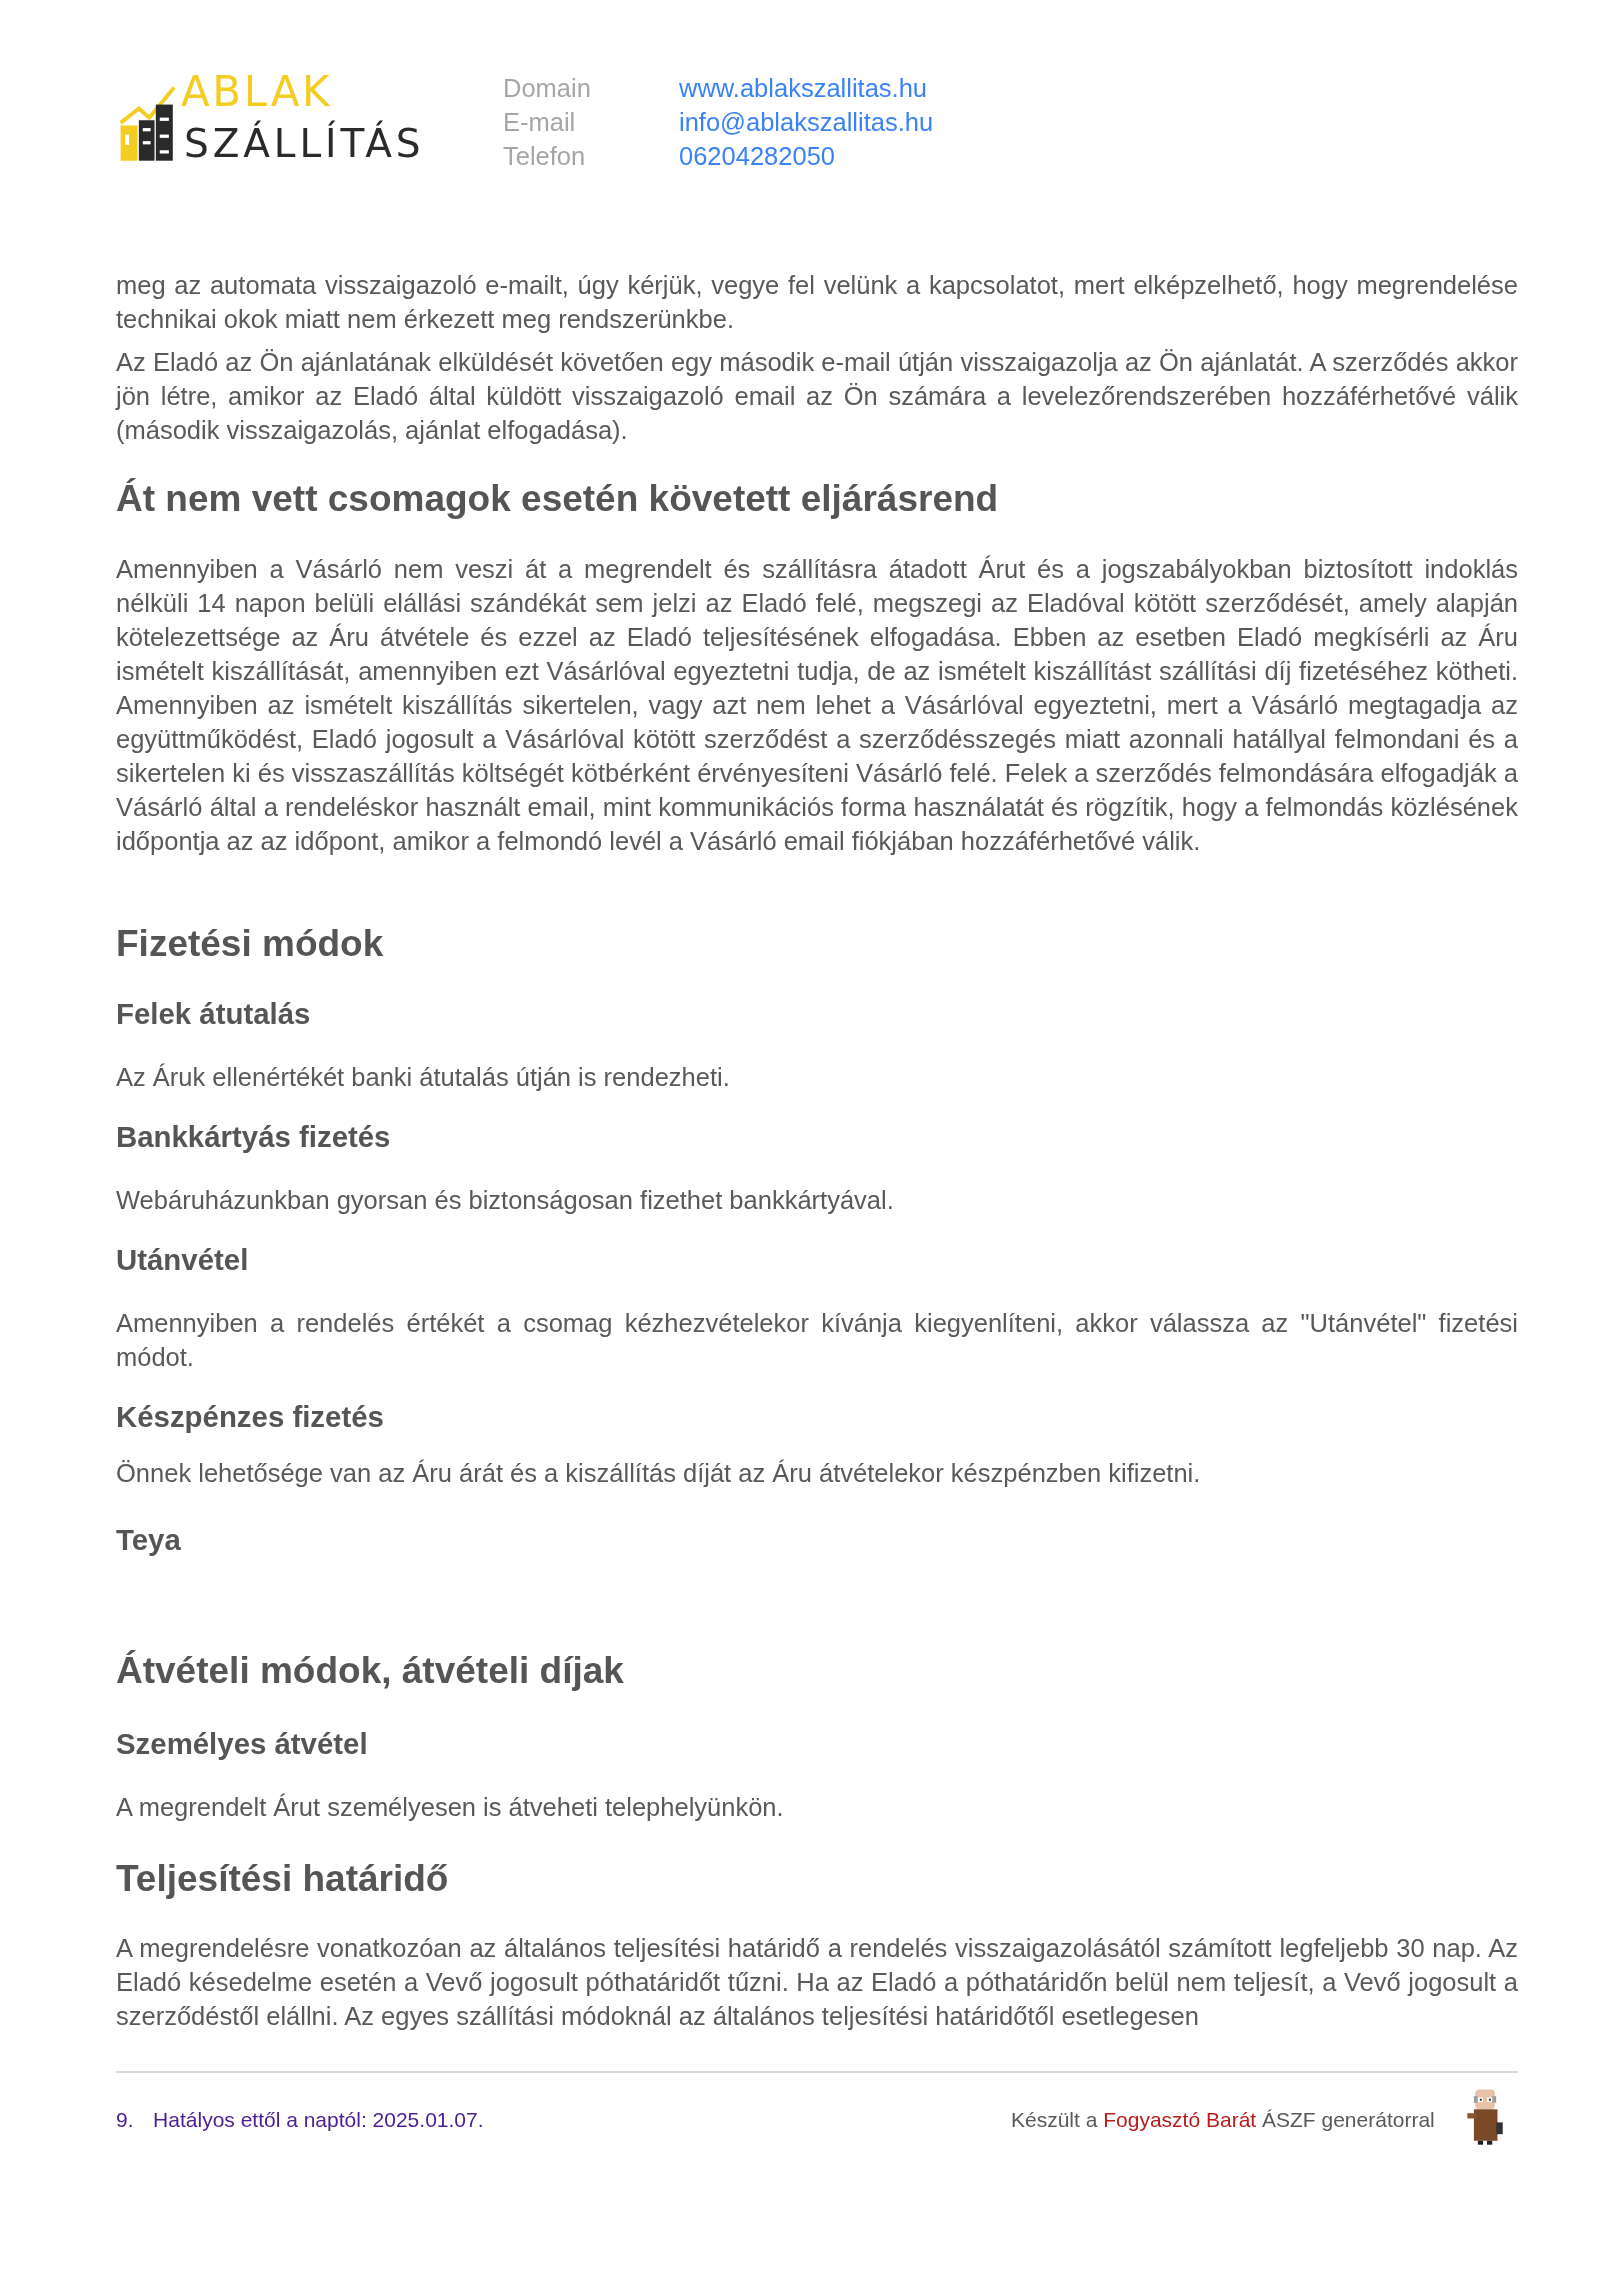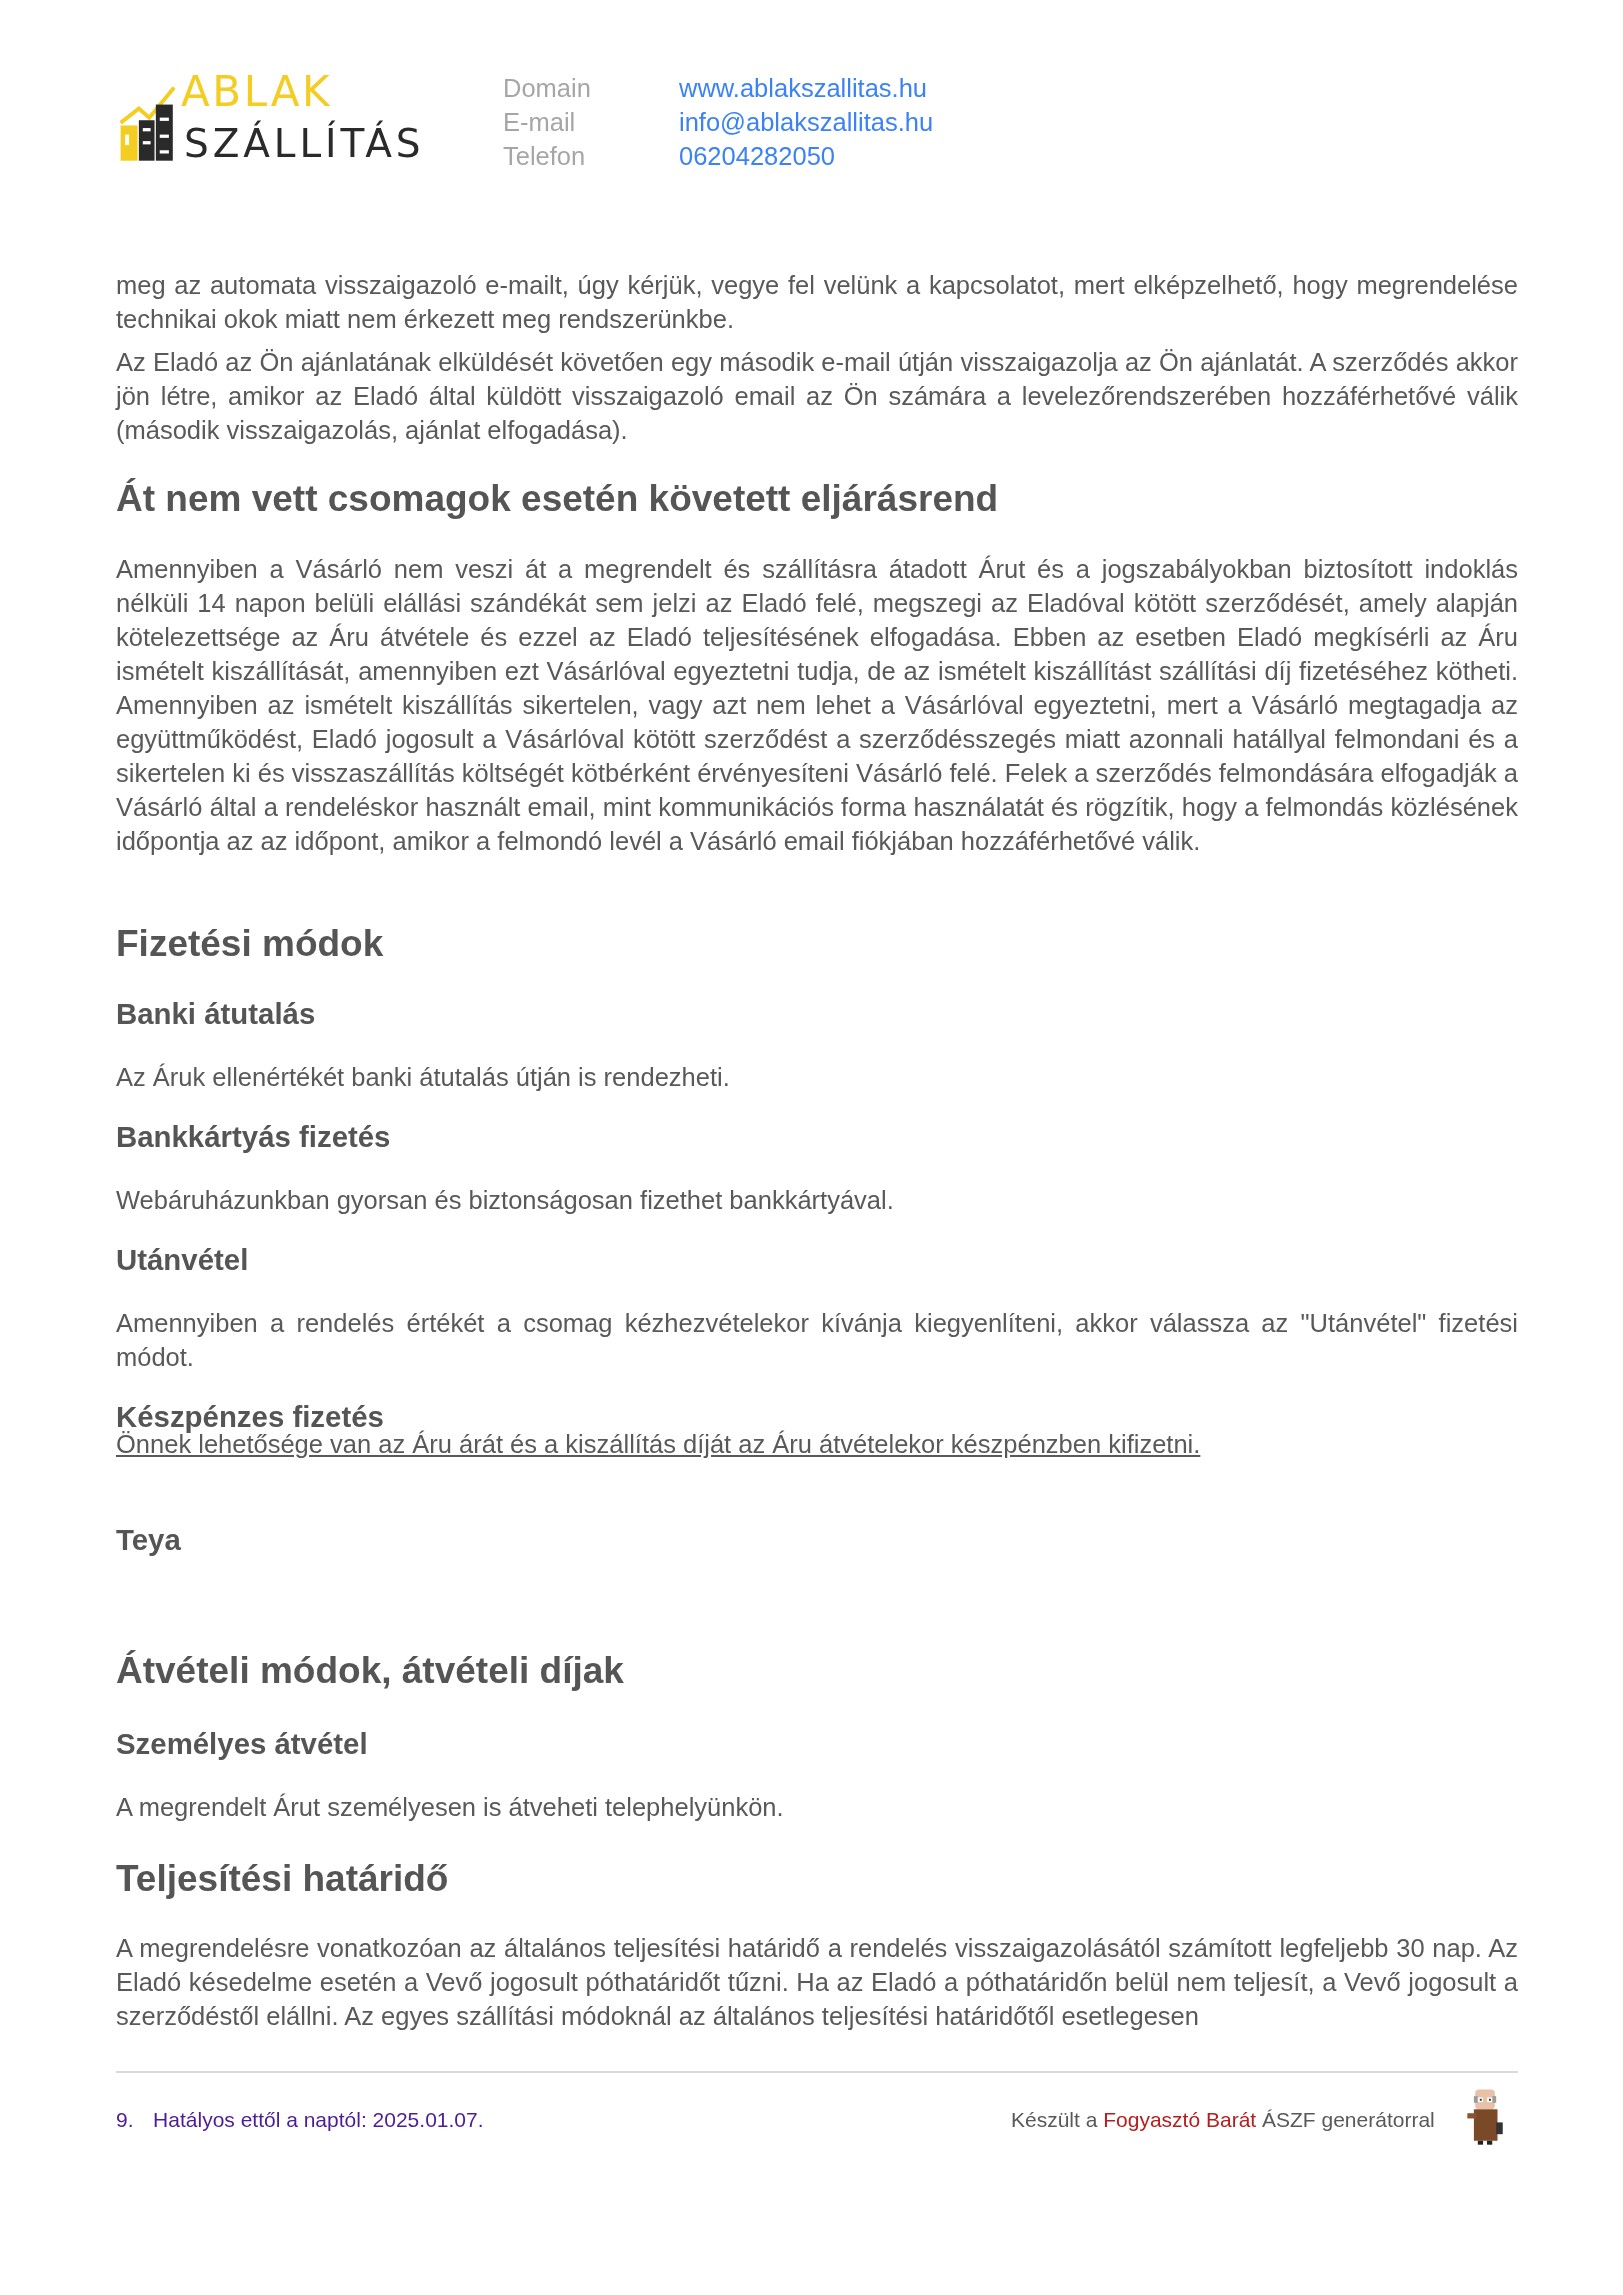--- a/index.html
+++ b/index.html
@@ -180,31 +180,31 @@
 
 <div class="content">
   <p class="abs p-first" style="top:0px;">meg az automata visszaigazoló e-mailt, úgy kérjük, vegye fel velünk a kapcsolatot, mert elképzelhető, hogy megrendelése technikai okok miatt nem érkezett meg rendszerünkbe.</p>
   <p class="abs" style="top:77px;">Az Eladó az Ön ajánlatának elküldését követően egy második e-mail útján visszaigazolja az Ön ajánlatát. A szerződés akkor jön létre, amikor az Eladó által küldött visszaigazoló email az Ön számára a levelezőrendszerében hozzáférhetővé válik (második visszaigazolás, ajánlat elfogadása).</p>
 
   <h2 class="abs" style="top:209px;">Át nem vett csomagok esetén követett eljárásrend</h2>
   <p class="abs" style="top:284px;">Amennyiben a Vásárló nem veszi át a megrendelt és szállításra átadott Árut és a jogszabályokban biztosított indoklás nélküli 14 napon belüli elállási szándékát sem jelzi az Eladó felé, megszegi az Eladóval kötött szerződését, amely alapján kötelezettsége az Áru átvétele és ezzel az Eladó teljesítésének elfogadása. Ebben az esetben Eladó megkísérli az Áru ismételt kiszállítását, amennyiben ezt Vásárlóval egyeztetni tudja, de az ismételt kiszállítást szállítási díj fizetéséhez kötheti. Amennyiben az ismételt kiszállítás sikertelen, vagy azt nem lehet a Vásárlóval egyeztetni, mert a Vásárló megtagadja az együttműködést, Eladó jogosult a Vásárlóval kötött szerződést a szerződésszegés miatt azonnali hatállyal felmondani és a sikertelen ki és visszaszállítás költségét kötbérként érvényesíteni Vásárló felé. Felek a szerződés felmondására elfogadják a Vásárló által a rendeléskor használt email, mint kommunikációs forma használatát és rögzítik, hogy a felmondás közlésének időpontja az az időpont, amikor a felmondó levél a Vásárló email fiókjában hozzáférhetővé válik.</p>
 
   <h2 class="abs" style="top:654px;">Fizetési módok</h2>
 
-  <h3 class="abs" style="top:728px;">Banki átutalás</h3>
+  <h3 class="abs" style="top:728px;">Felek átutalás</h3>
   <p class="abs" style="top:792px;">Az Áruk ellenértékét banki átutalás útján is rendezheti.</p>
 
   <h3 class="abs" style="top:851px;">Bankkártyás fizetés</h3>
   <p class="abs" style="top:915px;">Webáruházunkban gyorsan és biztonságosan fizethet bankkártyával.</p>
 
   <h3 class="abs" style="top:974px;">Utánvétel</h3>
   <p class="abs" style="top:1038px;">Amennyiben a rendelés értékét a csomag kézhezvételekor kívánja kiegyenlíteni, akkor válassza az "Utánvétel" fizetési módot.</p>
 
   <h3 class="abs" style="top:1131px;">Készpénzes fizetés</h3>
-  <p class="abs" style="top:1159px;text-decoration:underline;">Önnek lehetősége van az Áru árát és a kiszállítás díját az Áru átvételekor készpénzben kifizetni.</p>
+  <p class="abs" style="top:1188px;">Önnek lehetősége van az Áru árát és a kiszállítás díját az Áru átvételekor készpénzben kifizetni.</p>
 
   <h3 class="abs" style="top:1254px;">Teya</h3>
 
   <h2 class="abs" style="top:1381px;">Átvételi módok, átvételi díjak</h2>
   <h3 class="abs" style="top:1458px;">Személyes átvétel</h3>
   <p class="abs" style="top:1522px;">A megrendelt Árut személyesen is átveheti telephelyünkön.</p>
 
   <h2 class="abs" style="top:1589px;">Teljesítési határidő</h2>
   <p class="abs" style="top:1663px;">A megrendelésre vonatkozóan az általános teljesítési határidő a rendelés visszaigazolásától számított legfeljebb 30 nap. Az Eladó késedelme esetén a Vevő jogosult póthatáridőt tűzni. Ha az Eladó a póthatáridőn belül nem teljesít, a Vevő jogosult a szerződéstől elállni. Az egyes szállítási módoknál az általános teljesítési határidőtől esetlegesen</p>
 </div>

